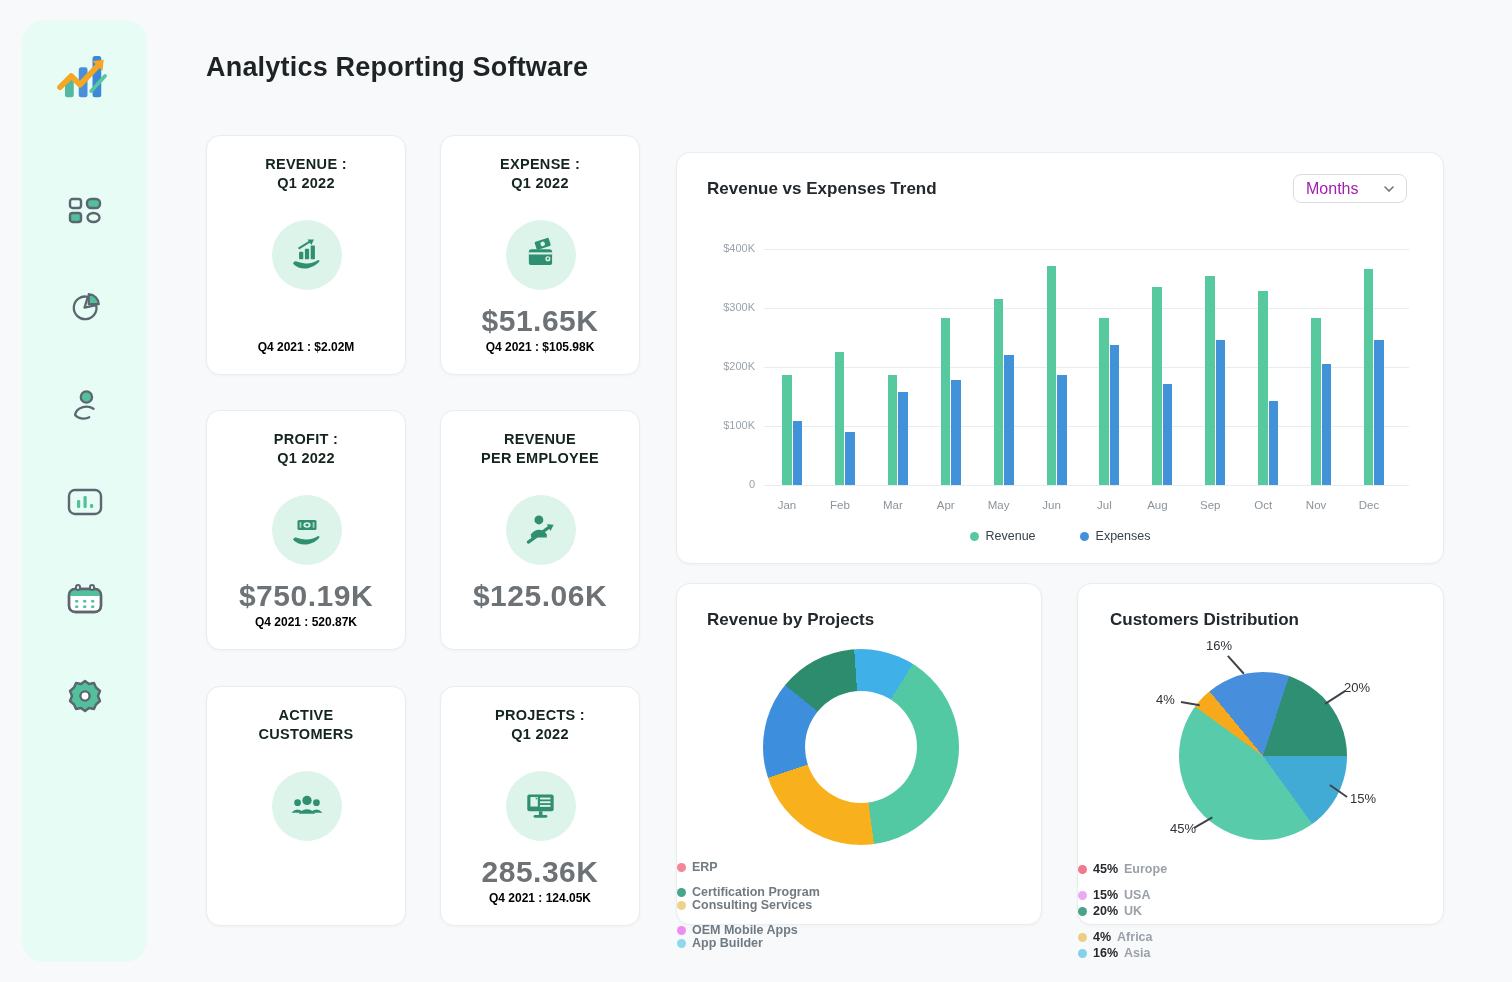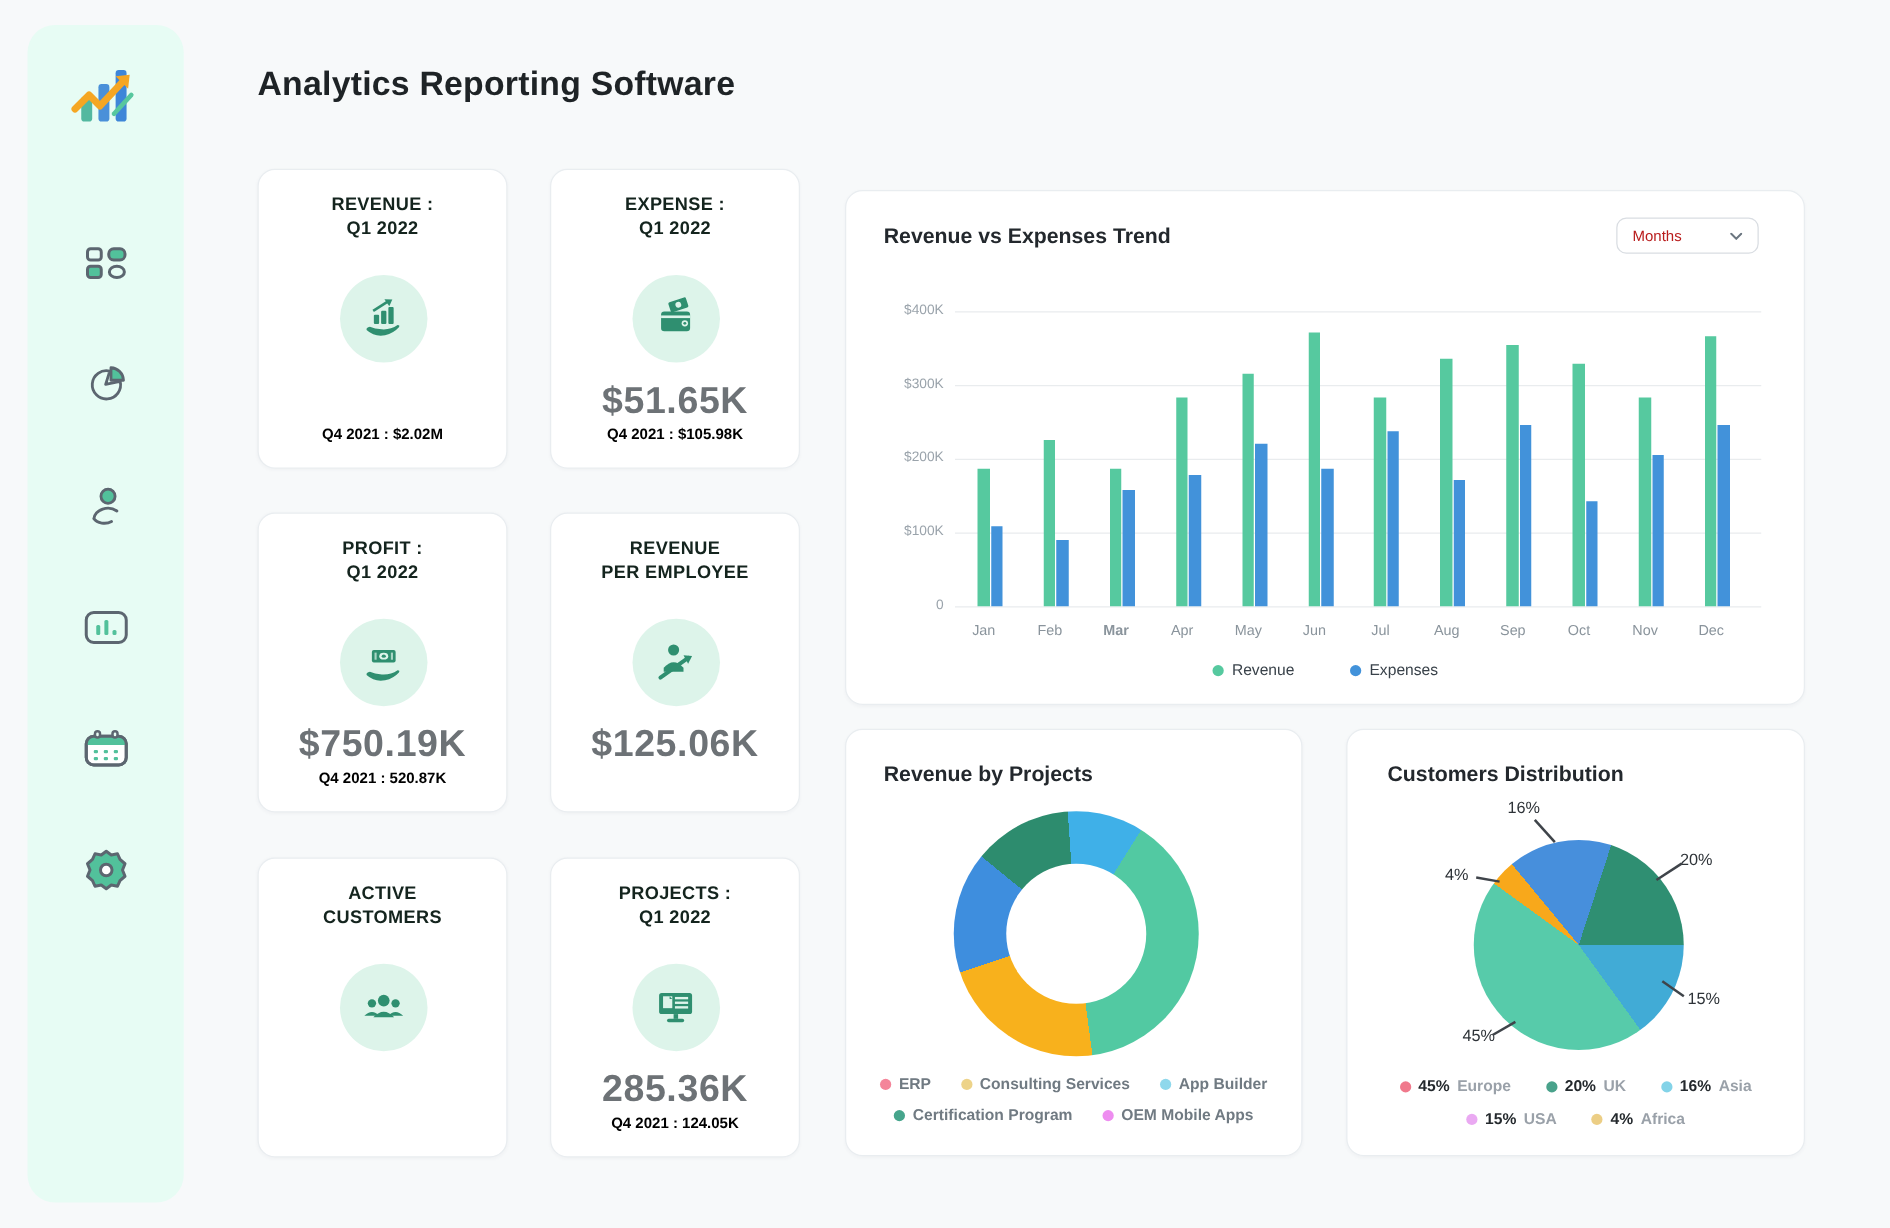--- a/index.html
+++ b/index.html
@@ -54,39 +54,39 @@
   .panel-projects { left:676px; top:583px; width:366px; height:342px; }
   .panel-customers{ left:1077px; top:583px; width:367px; height:342px; }
   .panel-title { position:absolute; left:30px; top:26px; font-size:17px; font-weight:700; color:#23282d; }
 
   
   .dropdown {
     position:absolute; left:616px; top:21px; width:114px; height:29px;
     border:1px solid #d9dde2; border-radius:8px; background:#fff;
     display:flex; align-items:center; justify-content:space-between; padding:0 12px; cursor:pointer;
   }
-  .dropdown span { font-size:12px; color:#b91c1c; }
+  .dropdown span { font-size:16px; color:#a21caf; }
 
   
   .trend-plot { position:absolute; left:87px; top:96px; width:645px; height:236px; }
   .gridline { position:absolute; left:0; right:0; height:1px; background:#e9ecee; }
   .ytick { position:absolute; left:8px; width:70px; text-align:right; font-size:11px; color:#9aa3ab; }
   .month-label { position:absolute; width:40px; text-align:center; font-size:11.5px; color:#8a949c; top:346px; }
   .bar-group { position:absolute; width:20px; bottom:0; }
   .bar { position:absolute; bottom:0; width:9.5px; }
   .legend-row { position:absolute; left:0; width:100%; display:flex; justify-content:center; gap:44px; }
   .legend-item { display:flex; align-items:center; gap:7px; cursor:pointer; }
   .legend-dot { width:9px; height:9px; border-radius:50%; }
   .legend-label { font-size:12.5px; color:#39424a; }
 
   
   .donut { position:absolute; left:86px; top:65px; width:196px; height:196px; border-radius:50%; }
   .donut-hole { position:absolute; left:128px; top:107px; width:112px; height:112px; border-radius:50%; background:#fff; }
   .pie { position:absolute; left:101px; top:88px; width:168px; height:168px; border-radius:50%; }
-  .mini-legend { position:absolute; left:0; width:100%; display:flex; justify-content:center; gap:24px; }
+  .mini-legend { position:absolute; left:0; width:100%; display:flex; justify-content:flex-start; gap:24px;flex-direction:column; }
   .mini-item { display:flex; align-items:center; gap:6px; cursor:pointer; }
   .mini-dot { width:9px; height:9px; border-radius:50%; }
   .mini-label { font-size:12.5px; font-weight:600; color:#707a82; }
   .mini-pct { font-size:12.5px; font-weight:700; color:#24292d; }
   .mini-name { font-size:12.5px; font-weight:600; color:#9aa1a9; }
 
   .callout { position:absolute; font-size:13px; color:#2e3338; }
   .callout-line { position:absolute; height:1.5px; background:#3f444a; transform-origin:left center; }
 </style>
 </head>
@@ -342,21 +342,21 @@
           <div class="bar" style="height: 121.5px; left: 10.5px; background: rgb(66, 146, 218);"></div>
         </div>
         <div class="bar-group" style="left: 599.999px;">
           <div class="bar" style="height: 215.9px; left: 0px; background: rgb(86, 201, 159);"></div>
           <div class="bar" style="height: 144.6px; left: 10.5px; background: rgb(66, 146, 218);"></div>
         </div>
       </div>
     <div id="trend-months">
         <div class="month-label" style="left: 90px;">Jan</div>
         <div class="month-label" style="left: 142.909px;">Feb</div>
-        <div class="month-label" style="left: 195.818px; font-weight: bold;">Mar</div>
+        <div class="month-label" style="left: 195.818px;">Mar</div>
         <div class="month-label" style="left: 248.727px;">Apr</div>
         <div class="month-label" style="left: 301.636px;">May</div>
         <div class="month-label" style="left: 354.545px;">Jun</div>
         <div class="month-label" style="left: 407.454px;">Jul</div>
         <div class="month-label" style="left: 460.363px;">Aug</div>
         <div class="month-label" style="left: 513.272px;">Sep</div>
         <div class="month-label" style="left: 566.181px;">Oct</div>
         <div class="month-label" style="left: 619.09px;">Nov</div>
         <div class="month-label" style="left: 671.999px;">Dec</div>
       </div>

